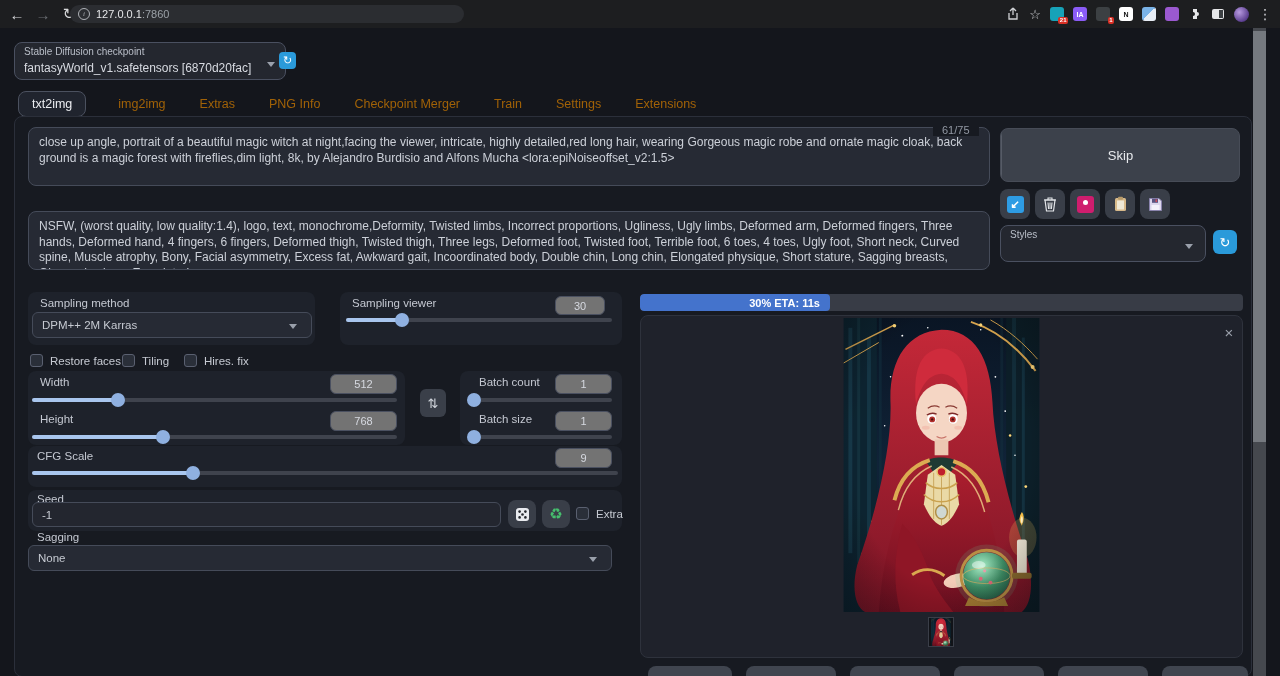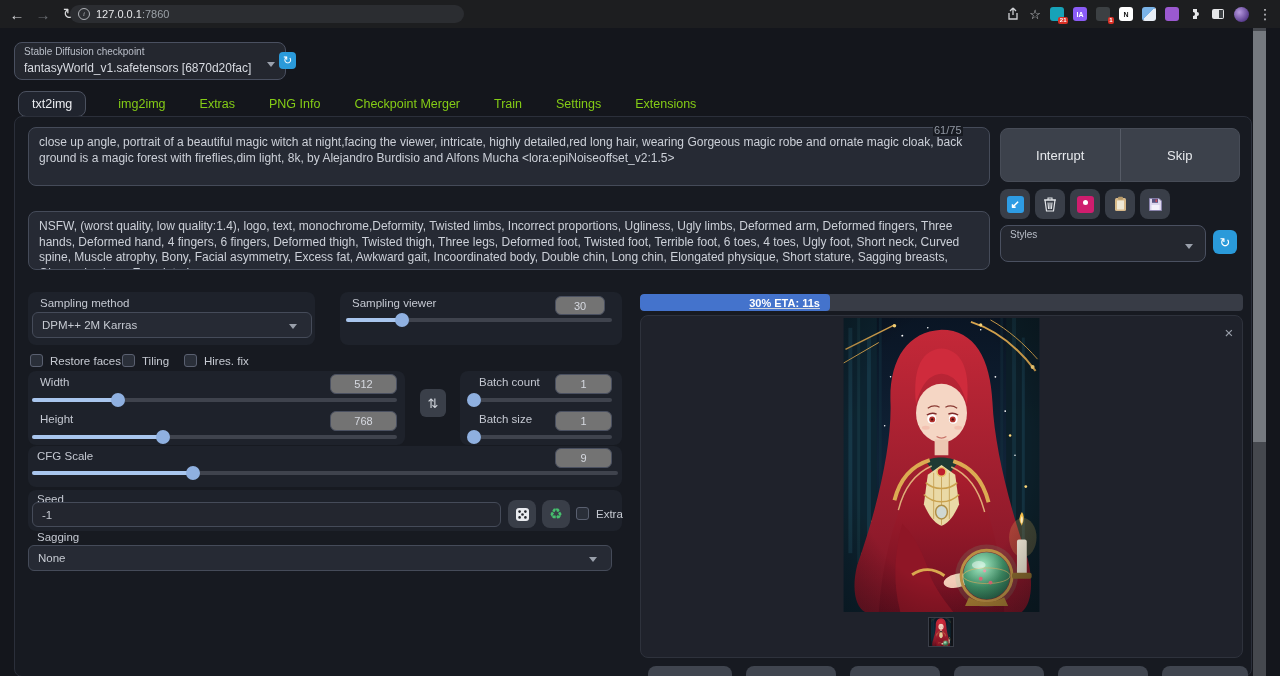--- a/index.html
+++ b/index.html
@@ -28,30 +28,30 @@
   
   .boxed-dd{border:1px solid #4a5060;border-radius:8px;background:#24272f;padding:3px 9px;box-sizing:border-box;}
   .boxed-dd .lbl{font-size:10px;color:#b9bec8;display:block;margin-bottom:1px;}
   .boxed-dd .val{font-size:12px;color:#d8dbe2;}
   .caret{position:absolute;width:0;height:0;border-left:4px solid transparent;border-right:4px solid transparent;
          border-top:5px solid #9aa0ab;}
   .bluebtn{background:#2a9ada;border-radius:4px;display:flex;align-items:center;justify-content:center;
            color:#fff;cursor:pointer;}
   
   .tabs{position:absolute;left:18px;top:90px;display:flex;align-items:center;gap:30px;height:27px;justify-content:space-between;}
-  .tab{font-size:12.5px;color:#84cc16;padding:5px 2px;}
+  .tab{font-size:12.5px;color:#a16207;padding:5px 2px;}
   .tab.active{border:1px solid #4b515f;background:#20242e;border-radius:8px;padding:5px 13px;color:#ebedf1;}
   
   .container{position:absolute;left:14px;top:116px;width:1236px;height:559px;border:1px solid #2b2f3a;
              border-radius:8px;background:#171a21;}
   
   .ta{position:absolute;background:#262a34;border:1px solid #454b59;border-radius:8px;color:#ccd0d8;
       font-family:"Liberation Sans",sans-serif;font-size:12px;line-height:15.5px;padding:7px 10px;resize:none;
       box-sizing:border-box;outline:none;overflow:hidden;}
-  .counter{position:absolute;font-size:11px;color:#9298a3;background:#171a21;padding:0 1px;z-index:3;}
+  .counter{position:absolute;font-size:11px;color:#9298a3;background:#171a21;padding:0 9px;z-index:3;}
   
   .bigbtns{position:absolute;left:1000px;top:128px;width:240px;height:54px;background:#3c414b;border-radius:8px;
            display:flex;overflow:hidden;border:1px solid #474c57;box-sizing:border-box;}
   .bigbtns .half{flex:1;display:flex;align-items:center;justify-content:center;font-size:13px;color:#e7e9ed;}
   .bigbtns .div{width:1px;background:#565b66;}
   .iconrow{position:absolute;left:1000px;top:189px;display:flex;gap:5px;}
   .sqbtn{width:30px;height:30px;background:#393e48;border-radius:8px;display:flex;align-items:center;justify-content:center;}
   
   .tile{position:absolute;background:#1e222b;border-radius:8px;}
   .flabel{position:absolute;font-size:11.5px;color:#c4c8d1;}
@@ -263,21 +263,20 @@
     <div class="tab">Extensions</div>
   </div>
 
   <div class="container"></div>
 
   <div class="counter" style="left:933px;top:124px">61/75</div>
   <textarea class="ta" style="left: 28px; top: 127px; width: 962px; height: 59px;" readonly="">close up angle, portrait of a beautiful magic witch at night,facing the viewer, intricate, highly detailed,red long hair, wearing Gorgeous magic robe and ornate magic cloak, back ground is a magic forest with fireflies,dim light, 8k, by Alejandro Burdisio and Alfons Mucha &lt;lora:epiNoiseoffset_v2:1.5&gt;</textarea>
   <textarea class="ta" style="left: 28px; top: 211px; width: 962px; height: 59px;" readonly="">NSFW, (worst quality, low quality:1.4), logo, text, monochrome,Deformity, Twisted limbs, Incorrect proportions, Ugliness, Ugly limbs, Deformed arm, Deformed fingers, Three hands, Deformed hand, 4 fingers, 6 fingers, Deformed thigh, Twisted thigh, Three legs, Deformed foot, Twisted foot, Terrible foot, 6 toes, 4 toes, Ugly foot, Short neck, Curved spine, Muscle atrophy, Bony, Facial asymmetry, Excess fat, Awkward gait, Incoordinated body, Double chin, Long chin, Elongated physique, Short stature, Sagging breasts, Obese physique, Emaciated</textarea>
 
   <div class="bigbtns">
-    <div class="half">Interrupt</div>
     <div class="div"></div>
     <div class="half">Skip</div>
   </div>
 
   <div class="iconrow">
     <div class="sqbtn">
       <div style="width:17px;height:17px;background:#2e9ce4;border-radius:3px;color:#fff;font-size:11px;font-weight:bold;display:flex;align-items:center;justify-content:center">↙</div>
     </div>
     <div class="sqbtn">
       <svg width="14" height="16" viewBox="0 0 14 16">
@@ -410,21 +409,21 @@
     <div class="cblbl">Extra</div>
   </div>
 
   <div class="flabel" style="left:37px;top:531px">Sagging</div>
   <div class="ddbox" style="left:28px;top:545px;width:584px;height:26px">
     <span>None</span>
     <div class="caret" style="right:14px;top:11px"></div>
   </div>
 
   <div class="progress">
-    <div class="pfill" style="width: 31.5%; text-decoration: underline;">
+    <div class="pfill" style="width: 31.5%;">
       <span class="plabel">30% ETA: 11s</span>
     </div>
   </div>
 
   <div class="gallery"></div>
   <div class="closex">×</div>
 
   <svg class="abs" style="left:843px;top:318px" width="197" height="294" viewBox="0 0 200 300" role="img">
     <use href="#witch-art"></use>
   </svg>

